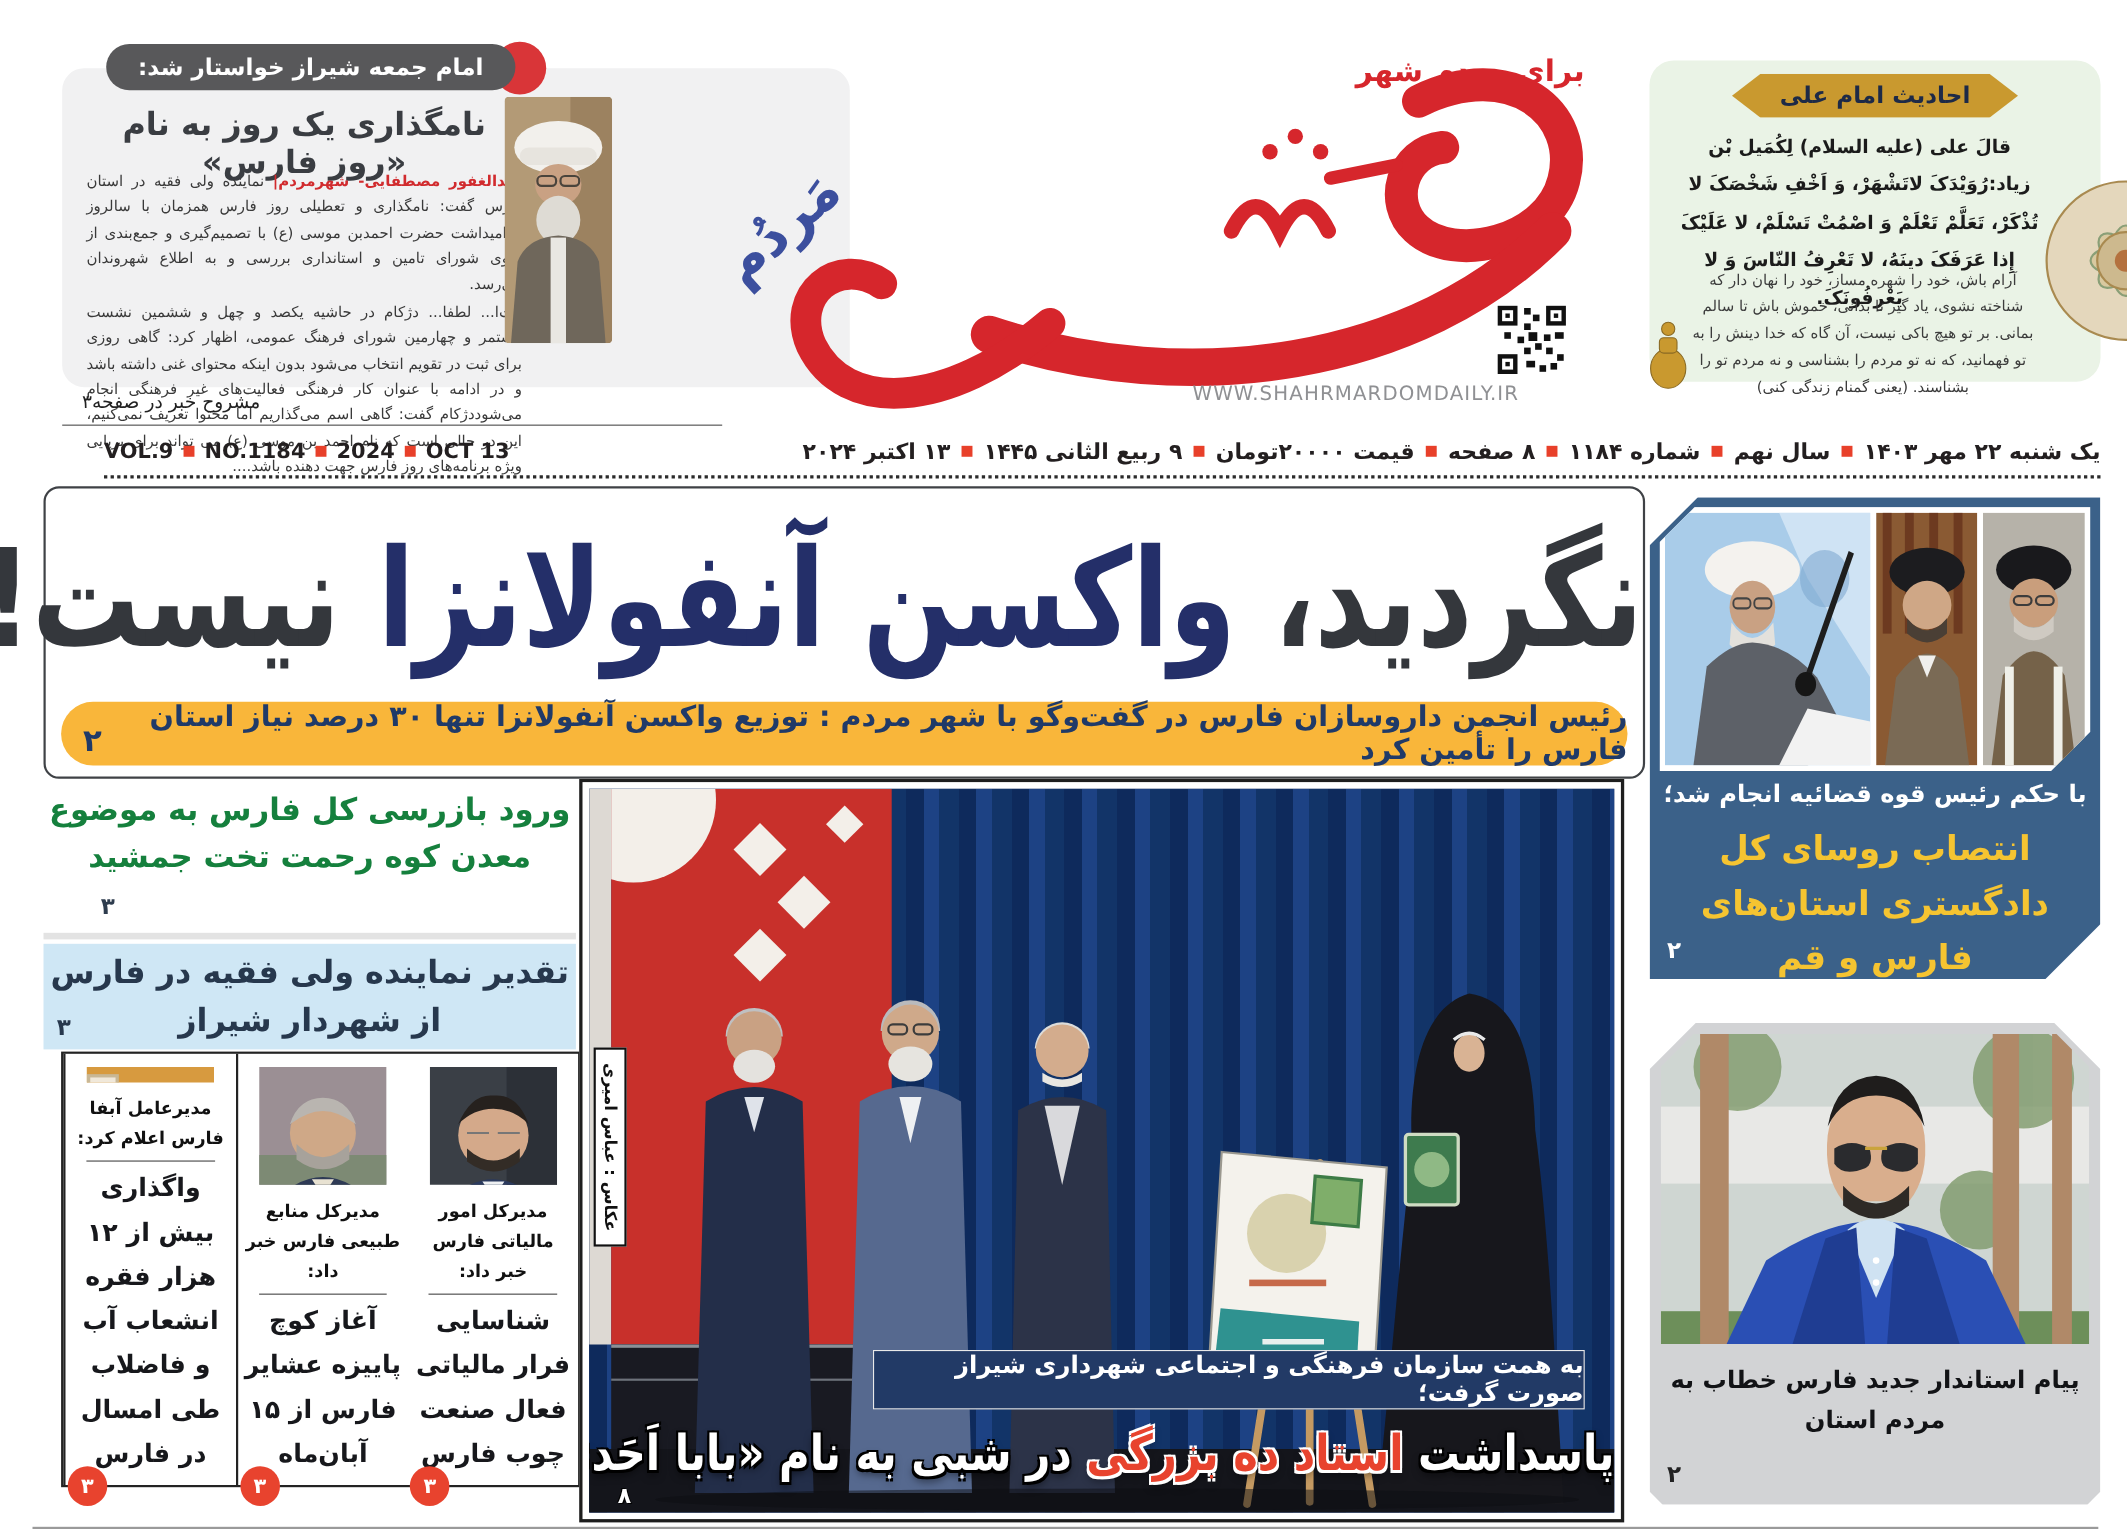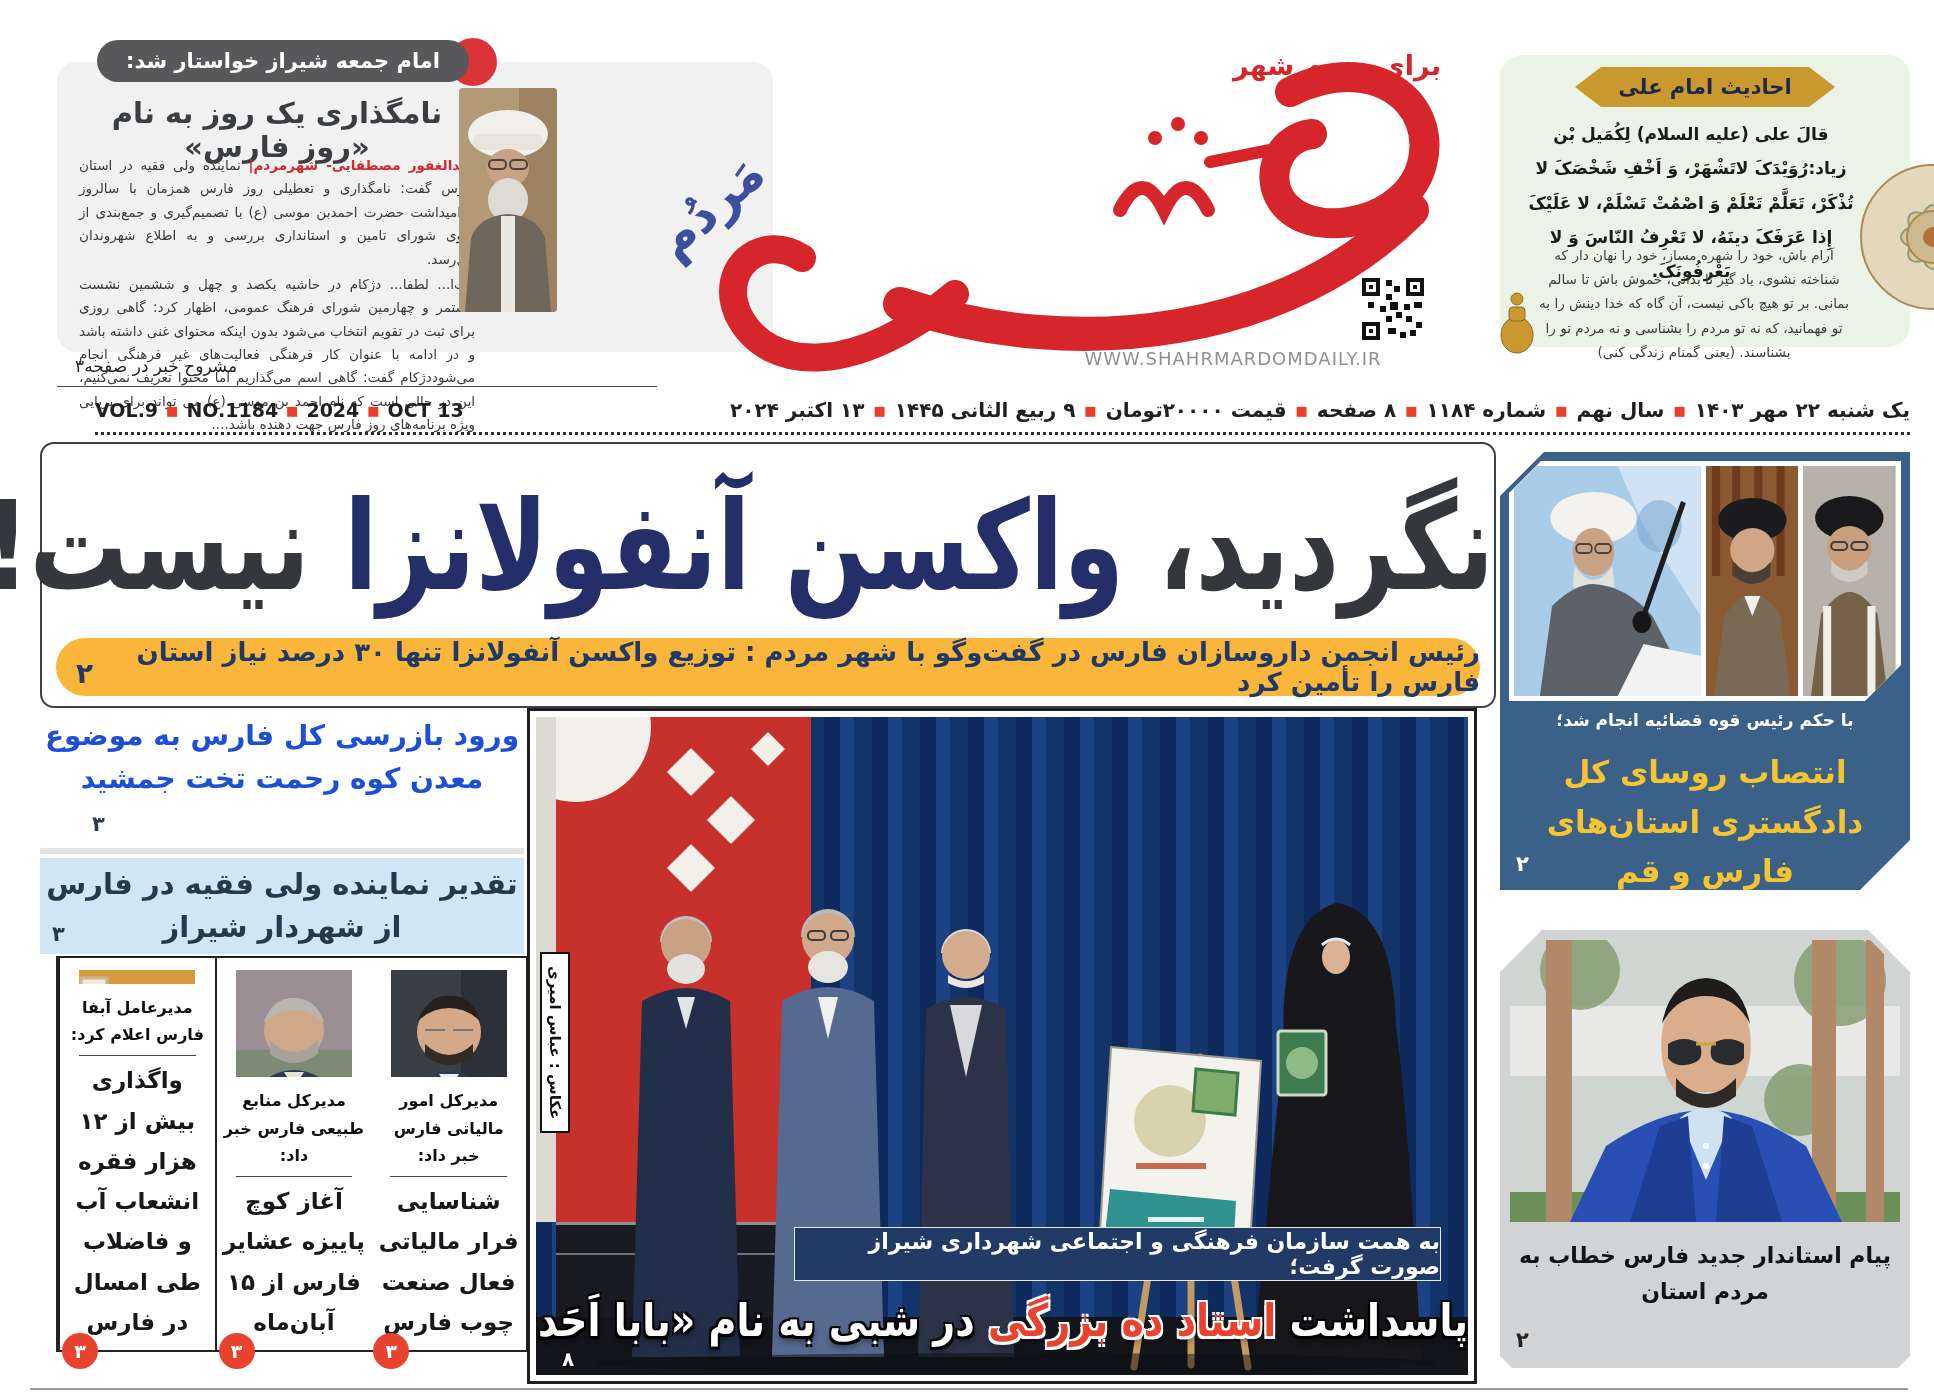--- a/index.html
+++ b/index.html
@@ -49,21 +49,21 @@
   
   .lead-box{left:40px;top:442px;width:1452px;height:262px;background:#fff;border:2.5px solid #3f4246;border-radius:14px;}
   .lead-headline{display:block;margin-top:30px;text-align:center;white-space:nowrap;font-size:98px;font-weight:bold;
                  transform:scaleY(1.26);transform-origin:center top;letter-spacing:-2px;color:#34373c;}
   .lead-blue{color:#242f69;}
   .lead-sub{left:14px;right:14px;bottom:10px;height:58px;background:#f9b63a;border-radius:29px;
             display:flex;align-items:center;justify-content:center;font-size:26px;font-weight:bold;color:#203a68;}
   .lead-num{left:34px;bottom:16px;font-size:28px;font-weight:bold;color:#203a68;z-index:3;}
 
   
-  .brief1{left:40px;top:714px;width:484px;text-align:center;font-size:28px;font-weight:bold;color:#1d4ed8;line-height:1.55;}
+  .brief1{left:40px;top:714px;width:484px;text-align:center;font-size:28px;font-weight:bold;color:#15803d;line-height:1.55;}
   .b1num{left:92px;top:812px;font-size:21px;font-weight:bold;color:#2e3c4e;}
   .rule-a{left:40px;top:848px;width:484px;height:6px;background:#e3e3e3;}
   .brief2{left:40px;top:858px;width:484px;height:96px;background:#cfe7f5;display:flex;align-items:center;
           justify-content:center;text-align:center;font-size:29px;font-weight:bold;color:#27384d;line-height:1.5;}
   .b2num{left:52px;top:922px;font-size:21px;font-weight:bold;color:#27384d;z-index:2;}
 
   
   .officials{left:56px;top:956px;width:468px;height:392px;border:2.5px solid #232323;background:#fff;display:flex;}
   .off-col{position:relative;flex:1;display:flex;flex-direction:column;align-items:center;padding:12px 6px 8px 6px;}
   .off-col + .off-col{border-left:2px solid #232323;}
@@ -98,21 +98,21 @@
              text-shadow:-1px -1px 0 #000,1px 1px 0 #000;}
 
   
   .jud-box{left:1500px;top:452px;width:410px;height:438px;background:#3b6189;
            clip-path:polygon(44px 0,100% 0,100% calc(100% - 50px),calc(100% - 50px) 100%,0 100%,0 44px);}
   .jud-photos{left:9px;top:9px;width:392px;height:240px;background:#fff;padding:5px;box-sizing:border-box;
               clip-path:polygon(32px 0,100% 0,100% calc(100% - 36px),calc(100% - 36px) 100%,0 100%,0 32px);
               display:flex;gap:5px;direction:ltr;}
   .jud-main{flex:1.25;overflow:hidden;}
   .jud-p{flex:0.62;overflow:hidden;}
-  .jud-kicker{top:258px;width:100%;text-align:center;color:#fff;font-size:17px;font-weight:bold;}
+  .jud-kicker{top:258px;width:100%;text-align:center;color:#fff;font-size:22px;font-weight:bold;}
   .jud-headline{top:296px;width:100%;text-align:center;color:#f5c431;font-size:31px;font-weight:bold;line-height:1.6;}
   .jud-num{left:16px;top:400px;color:#fff;font-size:21px;font-weight:bold;}
 
   
   .gov-box{left:1500px;top:930px;width:410px;height:438px;background:#d2d3d5;
            clip-path:polygon(42px 0,calc(100% - 42px) 0,100% 42px,100% calc(100% - 12px),calc(100% - 12px) 100%,12px 100%,0 calc(100% - 12px),0 42px);}
   .gov-photo{left:10px;top:10px;width:390px;height:282px;overflow:hidden;
              clip-path:polygon(30px 0,calc(100% - 30px) 0,100% 30px,100% 100%,0 100%,0 30px);}
   .gov-headline{top:308px;width:100%;text-align:center;font-size:22px;font-weight:bold;color:#121316;line-height:1.65;}
   .gov-num{left:16px;top:398px;font-size:21px;font-weight:bold;color:#222;}

